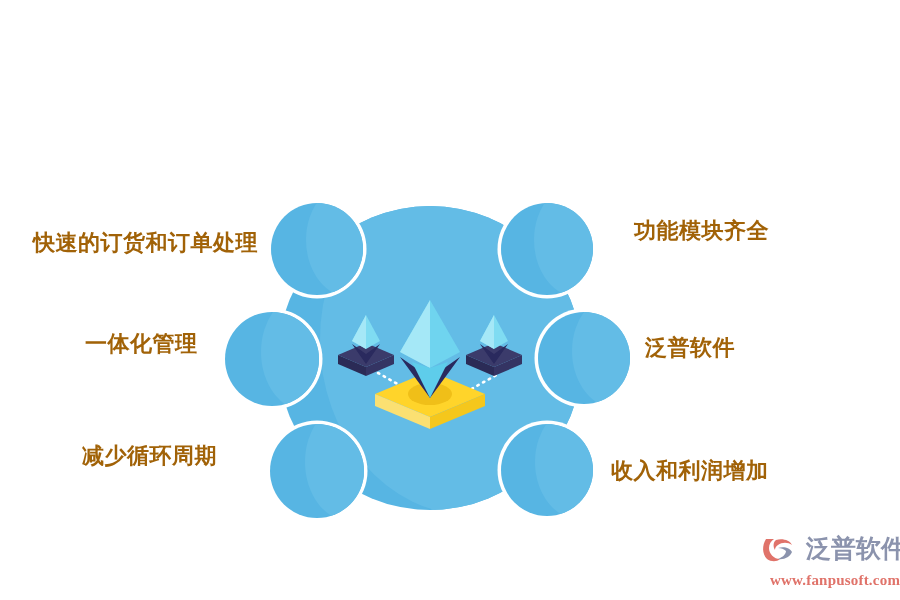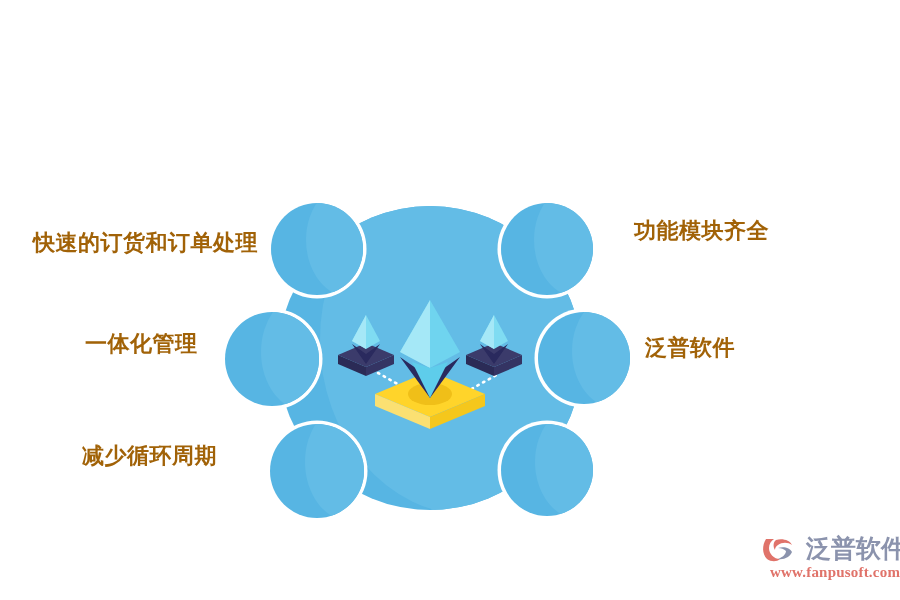--- a/index.html
+++ b/index.html
@@ -63,21 +63,21 @@
     font-size: 25px;
     font-weight: bold;
     color: #8b93ad;
     letter-spacing: 0px;
     line-height: 30px;
     white-space: nowrap;
   }
   .wm-url {
     position: absolute;
     left: 8px;
-    top: 30px;
+    top: 38px;
     font-size: 15px;
     font-weight: bold;
     color: #e0736a;
     font-family: "Liberation Serif", "DejaVu Serif", serif;
     letter-spacing: 0.2px;
     line-height: 18px;
     white-space: nowrap;
   }
   .wm-mark {
     position: absolute;
@@ -224,20 +224,21 @@
   <div class="label label-left" id="label-fast">快速的订货和订单处理</div>
 
   <div class="label label-left" id="label-integrated">一体化管理</div>
 
   <div class="label label-left" id="label-cycle">减少循环周期</div>
 
   <div class="label label-right" id="label-modules">功能模块齐全</div>
 
   <div class="label label-right" id="label-cost">泛普软件</div>
 
+  <div class="label label-right" id="label-revenue">收入和利润增加</div>
 
   <div class="watermark">
     <svg class="wm-mark" viewBox="0 0 40 28">
       <path d="M4,4 C0,10 0,19 5,24 C9,27 15,27 18,24 C12,24 7,19 7,13 C7,9 9,6 12,4 Z" fill="#e0736a"></path>
       <path d="M14,5 C20,3 28,5 30,10 C26,7 20,7 16,10 C14,11 13,13 13,15 C11,12 11,7 14,5 Z" fill="#e0736a"></path>
       <path d="M16,13 C22,11 28,13 30,17 C28,22 22,25 16,24 C21,22 24,19 24,16 C22,14 19,13 16,13 Z" fill="#8b93ad"></path>
     </svg>
     <div class="wm-cn">泛普软件</div>
     <div class="wm-url">www.fanpusoft.com</div>
   </div>

